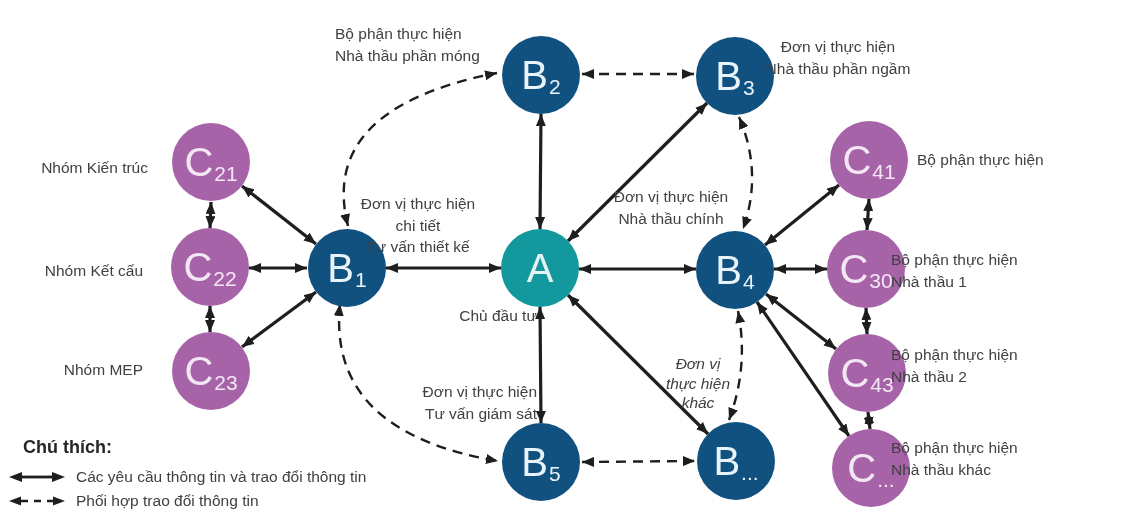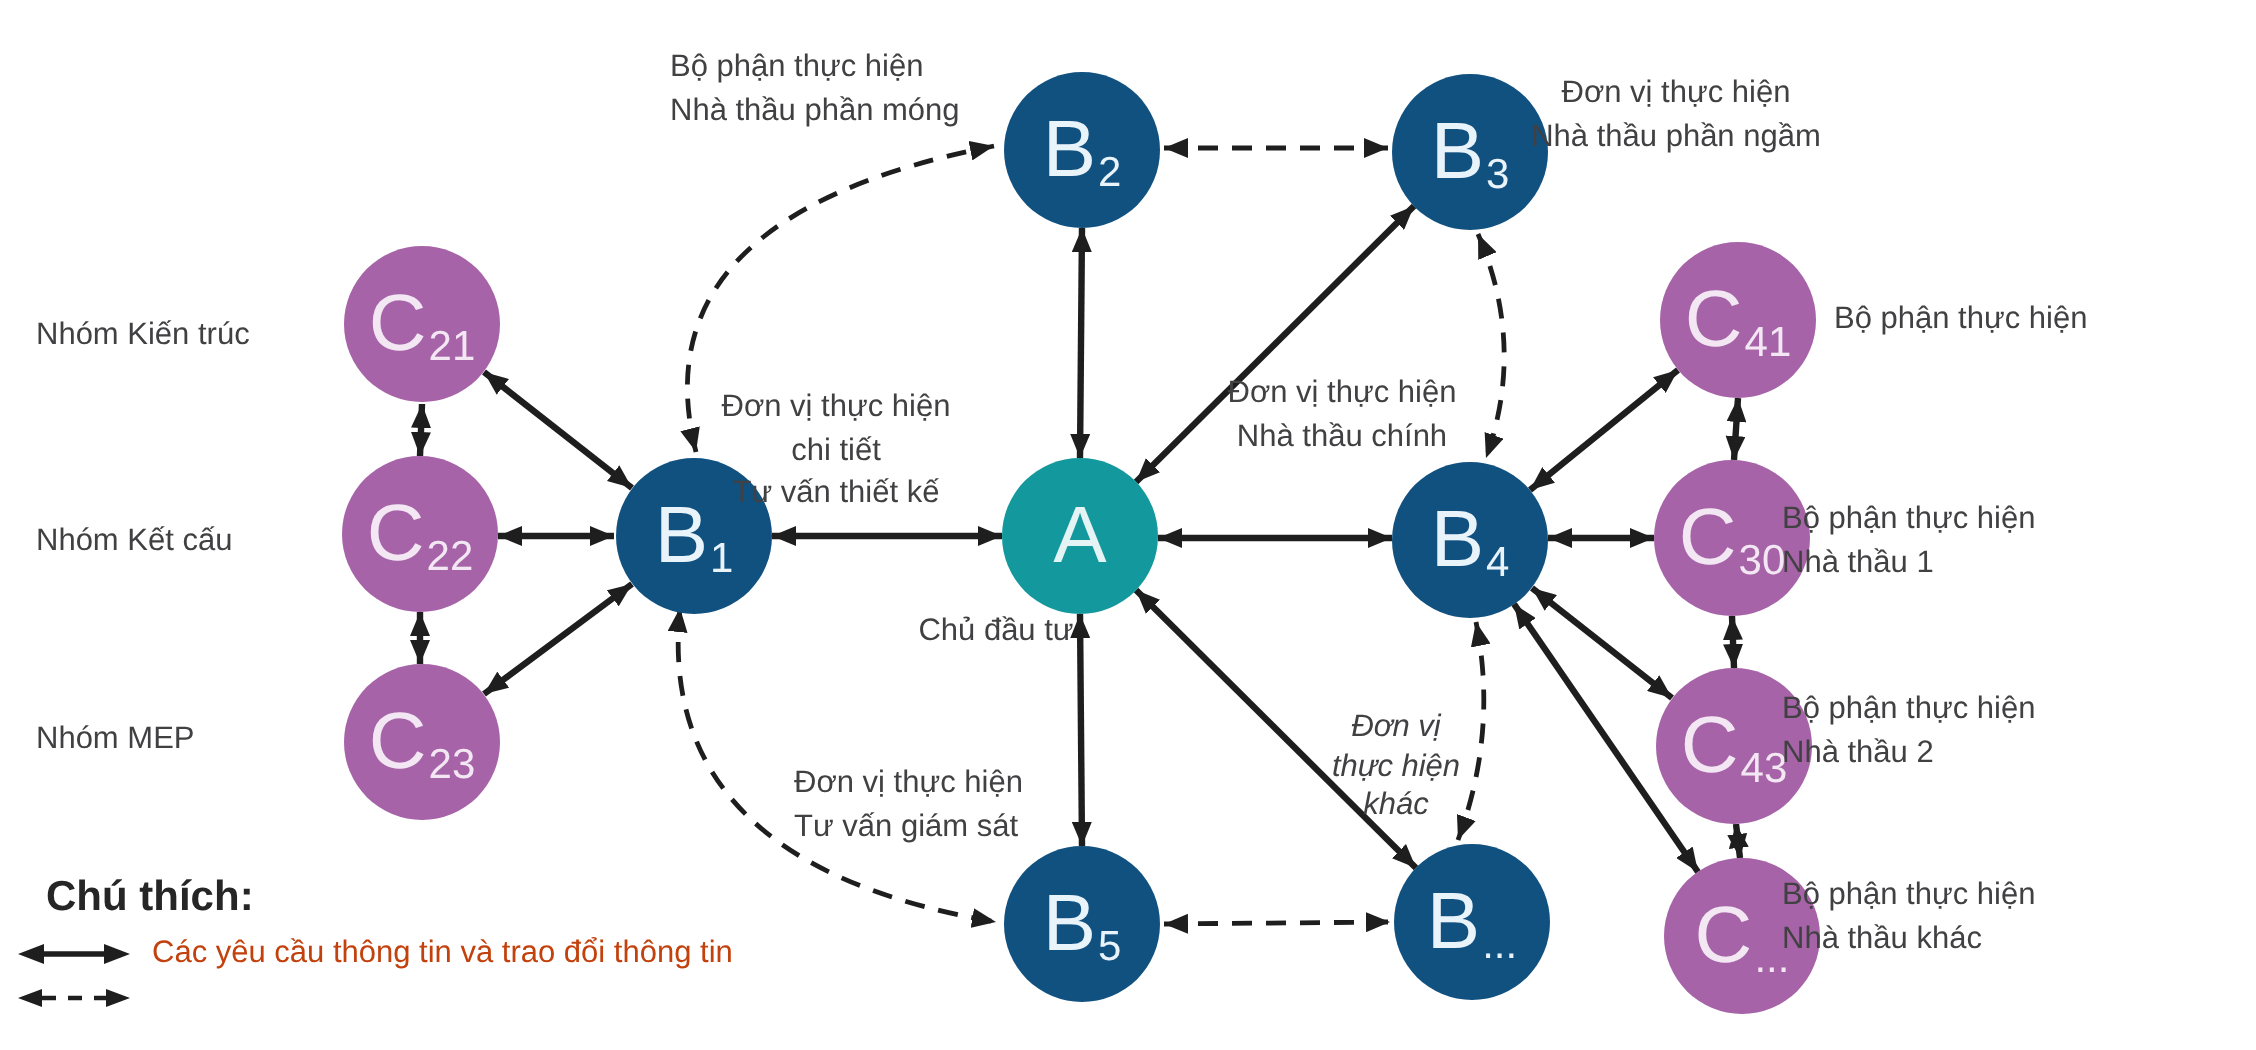--- a/index.html
+++ b/index.html
@@ -18,25 +18,25 @@
   .nl{font-size:40px;line-height:1;color:#e9f3fa;font-weight:400;letter-spacing:0;}
   .node.c .nl{color:#f3e7f4;}
   .node.a .nl{color:#e4f3f3;}
   .ns{font-size:21px;line-height:1;color:#e9f3fa;position:relative;top:11px;margin-left:1px;}
   .node.c .ns{color:#f3e7f4;}
   .lbl{
     position:absolute;z-index:3;color:#414042;font-size:15.5px;line-height:21.5px;
     white-space:nowrap;
   }
   .lbl.center{text-align:center;}
-  .lbl.right{}
+  .lbl.right{text-align:right;}
   .lbl.tight{line-height:19.5px;font-style:italic;}
-  #legend-title{position:absolute;left:23px;top:437px;z-index:3;color:#262626;font-size:21px;font-weight:bold;}
+  #legend-title{position:absolute;left:23px;top:437px;z-index:3;color:#262626;font-size:18px;font-weight:bold;}
   .legend-row{position:absolute;z-index:3;display:flex;align-items:center;gap:10px;}
-  .legend-row .txt{color:#c2410c;font-size:15.5px;white-space:nowrap;}
+  .legend-row .txt{color:#404040;font-size:15.5px;white-space:nowrap;}
   .legend-glyph{display:block;}
 </style>
 </head>
 <body>
 
 <div id="canvas">
 
   <svg id="arrows" width="1128" height="525" viewBox="0 0 1128 525">
     <defs>
       <marker id="ah" viewBox="0 0 12 10" refX="12" refY="5" markerWidth="12" markerHeight="10" markerUnits="userSpaceOnUse" orient="auto-start-reverse">
@@ -207,15 +207,16 @@
     </svg>
     <span class="txt">Các yêu cầu thông tin và trao đổi thông tin</span>
   </div>
 
   <div class="legend-row" style="left:8px;top:492px">
     <svg class="legend-glyph" width="58" height="14" viewBox="0 0 58 14">
       <path d="M13,7 H45" stroke="#1e1e1e" stroke-width="2.3" stroke-dasharray="7 6" fill="none"></path>
       <polygon points="1,7 13,2.5 13,11.5" fill="#1e1e1e"></polygon>
       <polygon points="57,7 45,2.5 45,11.5" fill="#1e1e1e"></polygon>
     </svg>
+    <span class="txt">Phối hợp trao đổi thông tin</span>
   </div>
 
 </div>
 
 </body></html>

